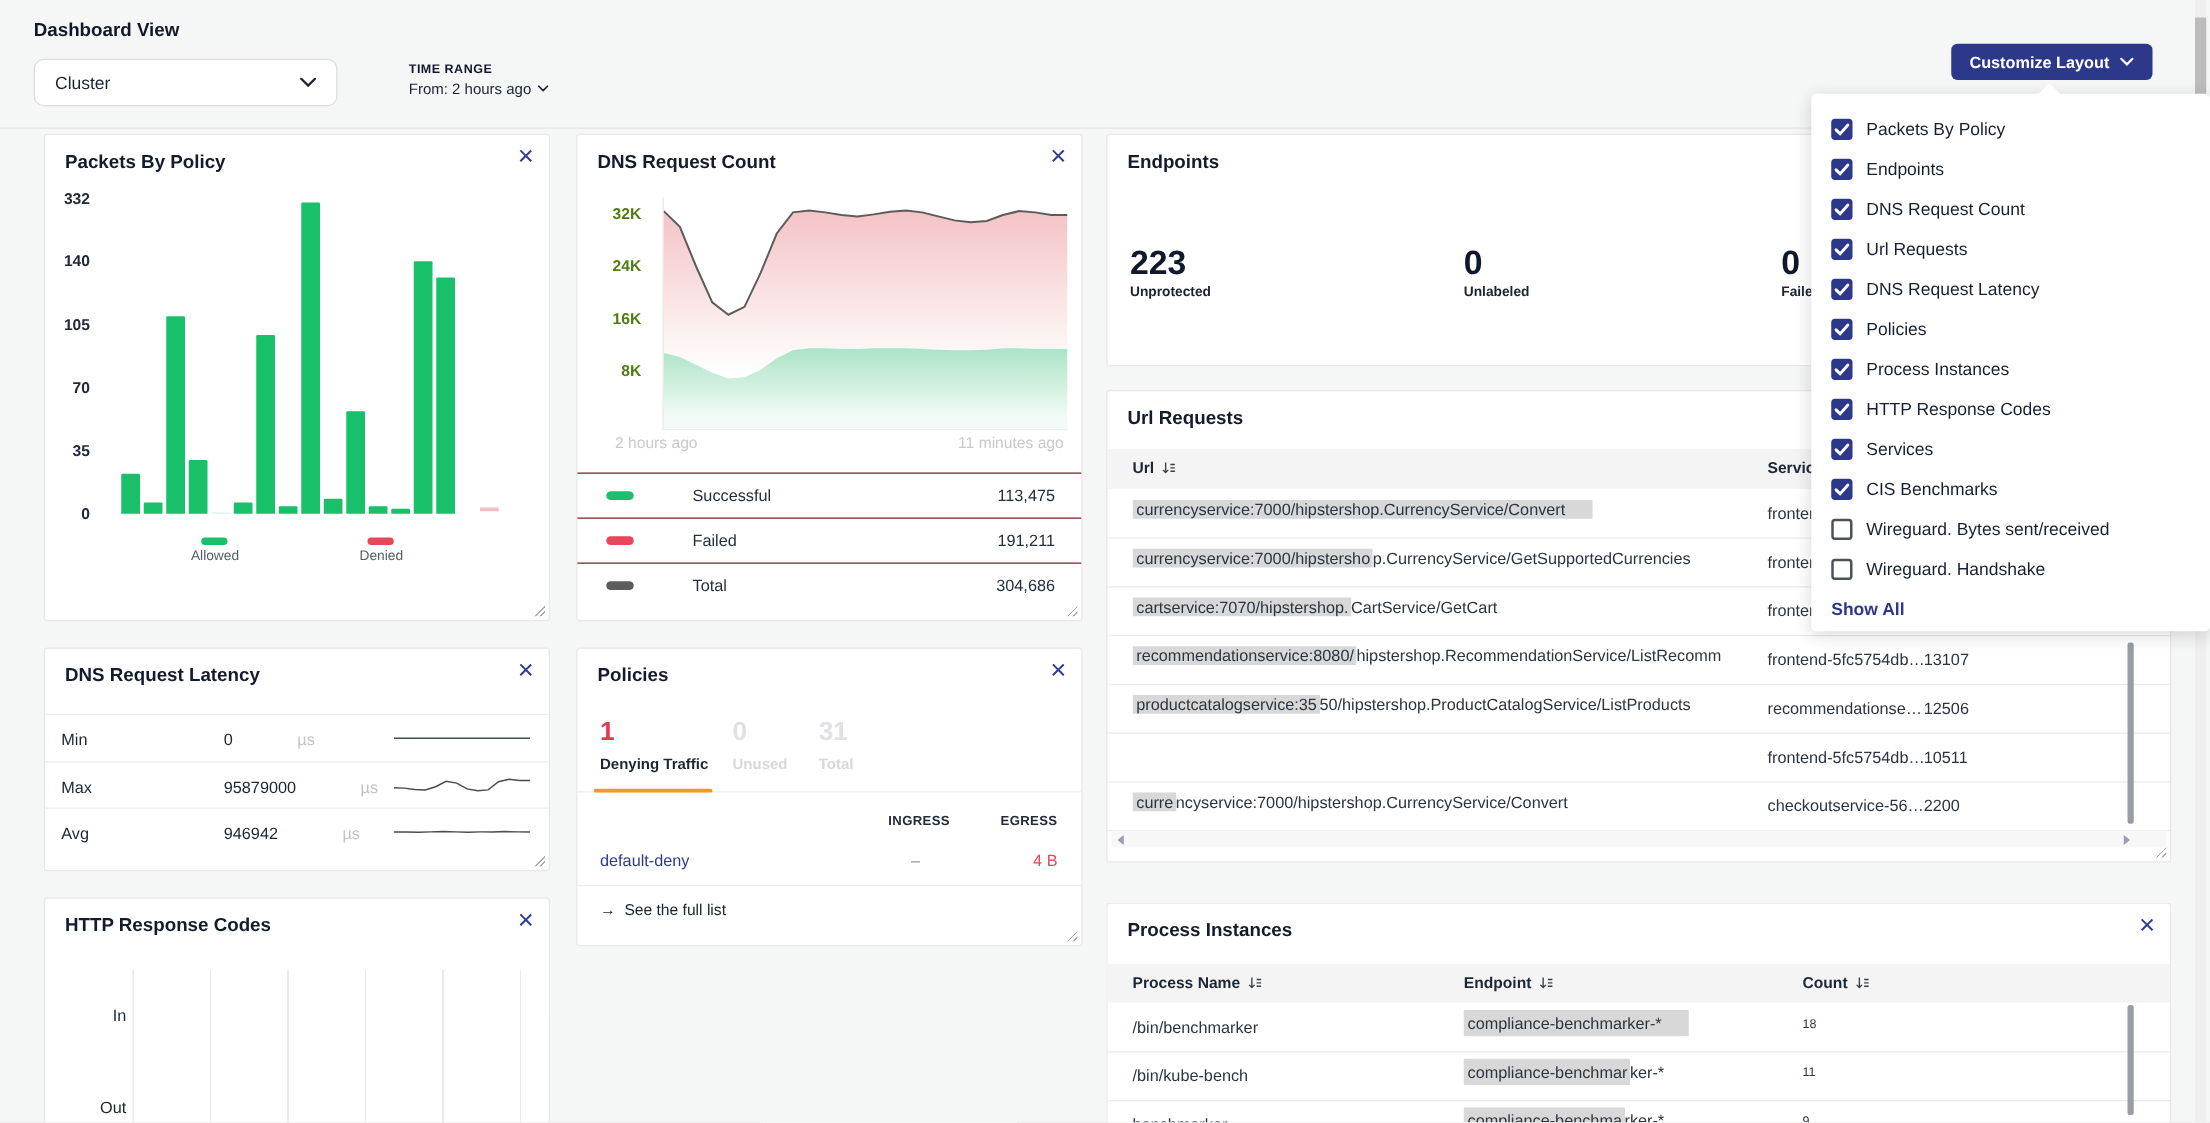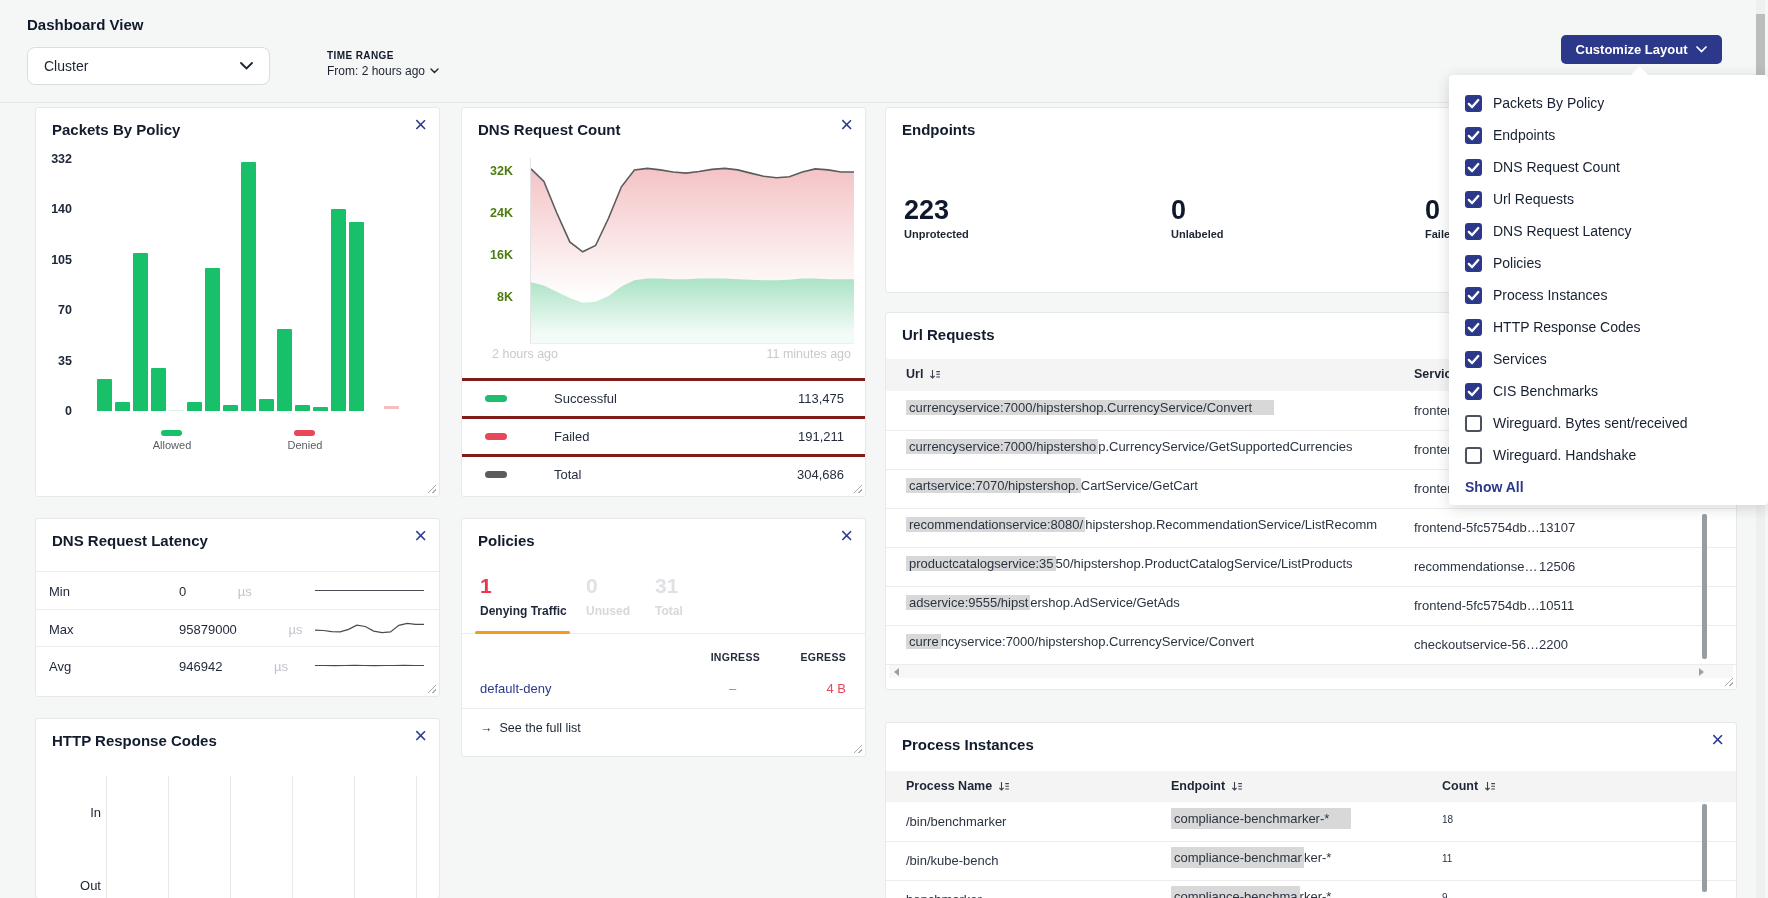--- a/index.html
+++ b/index.html
@@ -39,21 +39,21 @@
   #lab-denied{left:229px;}
   
   #dnscount-card{left:461px;top:107px;width:405px;height:390px;}
   #dns-plot{position:absolute;left:68px;top:50px;width:323px;height:185px;border-left:1px solid #e4e4e4;border-bottom:1px solid #efefef;}
   #dns-ylabels{position:absolute;left:0;top:50px;width:60px;height:185px;}
   #dns-ylabels .ylab{position:absolute;right:9px;transform:translateY(-50%);font-size:12.5px;font-weight:bold;color:#4d7c0f;}
   .xl{position:absolute;top:239px;font-size:12.5px;color:#c9c9c9;}
   #xl-start{left:30px;}
   #xl-end{right:14px;}
   #dns-legend{position:absolute;left:0;right:0;top:270px;}
-  .leg-row{position:relative;height:35px;border-top:3px solid #7f1d1d;}
+  .leg-row{position:relative;height:35px;border-top:1px solid #7f1d1d;}
   .leg-sw{position:absolute;left:23px;top:14px;width:22px;height:7px;border-radius:3.5px;}
   .leg-name{position:absolute;left:92px;top:10px;font-size:13px;color:#252e3d;}
   .leg-val{position:absolute;right:21px;top:10px;font-size:13px;color:#252e3d;}
   
   #endpoints-card{left:885px;top:107px;width:852px;height:186px;}
   .stat{position:absolute;top:88px;}
   .stat .v{font-size:27px;font-weight:bold;color:#10192b;line-height:1.05;}
   .stat .l{font-size:11px;font-weight:bold;color:#1b2430;margin-top:4px;}
   #stat-1{left:18px;} #stat-2{left:285px;} #stat-3{left:539px;}
   
@@ -316,21 +316,20 @@
           <div class="ucell-url"><span class="hl">recommendationservice:8080/</span><span class="urest">hipstershop.RecommendationService/ListRecomm</span></div>
           <div class="ucell-svc">frontend-5fc5754db…</div>
           <div class="ucell-cnt">13107</div>
         </div>
         <div class="urow" style="top: 234px;">
           <div class="ucell-url"><span class="hl">productcatalogservice:35</span><span class="urest">50/hipstershop.ProductCatalogService/ListProducts</span></div>
           <div class="ucell-svc">recommendationse…</div>
           <div class="ucell-cnt">12506</div>
         </div>
         <div class="urow" style="top: 273px;">
-          <div class="ucell-url"><span class="hl">adservice:9555/hipst</span><span class="urest">ershop.AdService/GetAds</span></div>
           <div class="ucell-svc">frontend-5fc5754db…</div>
           <div class="ucell-cnt">10511</div>
         </div>
         <div class="urow" style="top: 312px;">
           <div class="ucell-url"><span class="hl">curre</span><span class="urest">ncyservice:7000/hipstershop.CurrencyService/Convert</span></div>
           <div class="ucell-svc">checkoutservice-56…</div>
           <div class="ucell-cnt">2200</div>
         </div>
       </div>
     <div class="vscroll" id="url-vscroll"></div>

